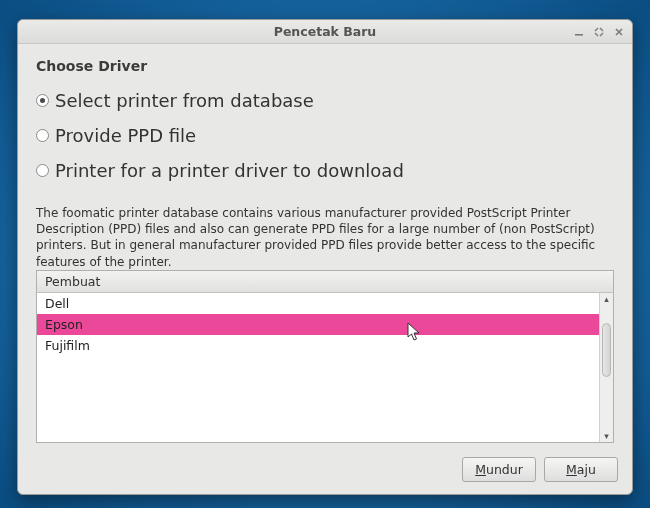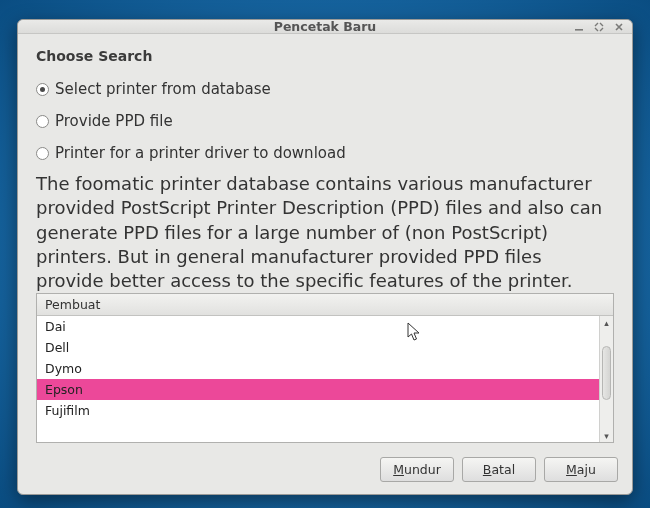--- a/index.html
+++ b/index.html
@@ -15,21 +15,21 @@
     position: absolute;
     left: 17px; top: 19px;
     width: 616px; height: 476px;
     background: #e8e8e6;
     border: 1px solid #9a9a98;
     border-radius: 6px;
     box-shadow: 0 6px 20px rgba(0,0,0,0.45);
     display: flex; flex-direction: column;
   }
   .titlebar {
-    height: 14px;
+    height: 24px;
     background: linear-gradient(to bottom, #eaeae8 0%, #dcdcda 100%);
     border-bottom: 1px solid #c6c6c4;
     border-radius: 6px 6px 0 0;
     display: flex; align-items: center;
     position: relative;
   }
   .titlebar-title {
     position: absolute; left: 0; right: 0;
     text-align: center;
     font-weight: bold;
@@ -57,40 +57,40 @@
     font-weight: bold;
     font-size: 14px;
     color: #3b3b3b;
     margin-bottom: 12px;
   }
   .radio-row {
     display: flex; align-items: center;
     gap: 6px;
     margin: 4px 0 10px 0;
     color: #333;
-    font-size: 15px;
+    font-size: 18px;
   }
   .radio {
     width: 13px; height: 13px;
     border: 1px solid #8a8a88;
     border-radius: 50%;
     background: #fff;
     display: inline-flex; align-items: center; justify-content: center;
     flex-shrink: 0;
   }
   .radio.checked::after {
     content: "";
     width: 5px; height: 5px;
     background: #4a4a4a;
     border-radius: 50%;
   }
   .description {
-    margin-top: 0;
-    color: #333;
-    font-size: 18px;
+    margin-top: 14px;
+    color: #333;
+    font-size: 12px;
     line-height: 1.35;
   }
   .list-wrap {
     flex: 1;
     border: 1px solid #b0b0ae;
     background: #fff;
     display: flex; flex-direction: column;
     overflow: hidden;
     min-height: 0;
   }
@@ -187,21 +187,21 @@
       <div class="titlebar-btn">
         <svg width="10" height="10" viewBox="0 0 10 10">
             <path d="M2 2 L8 8 M8 2 L2 8" stroke="#7a7a78" stroke-width="1.6"></path>
           </svg>
       </div>
     </div>
   </div>
 
   <div class="content">
 
-    <div class="heading">Choose Search</div>
+    <div class="heading">Choose Driver</div>
 
     <label class="radio-row">
       <span class="radio checked"></span>
       <span>Select printer from database</span>
     </label>
 
     <label class="radio-row">
       <span class="radio"></span>
       <span>Provide PPD file</span>
     </label>
@@ -210,40 +210,37 @@
       <span class="radio"></span>
       <span>Printer for a printer driver to download</span>
     </label>
 
     <div class="description">The foomatic printer database contains various manufacturer provided PostScript Printer Description (PPD) files and also can generate PPD files for a large number of (non PostScript) printers. But in general manufacturer provided PPD files provide better access to the specific features of the printer.</div>
 
     <div class="list-wrap">
       <div class="col-header">Pembuat</div>
       <div class="list-body">
         <div class="list-items" id="list-items">
-            <div class="list-item">Dai</div>
             <div class="list-item">Dell</div>
-            <div class="list-item">Dymo</div>
             <div class="list-item selected">Epson</div>
             <div class="list-item">Fujifilm</div>
             <div class="list-item partial"></div>
           </div>
         <div class="scrollbar">
           <div class="scroll-arrow up">▴</div>
           <div class="scroll-thumb"></div>
           <div class="scroll-arrow down">▾</div>
         </div>
       </div>
     </div>
 
   </div>
 
   <div class="button-bar">
     <div class="btn"><span class="ul">M</span><span id="btn-back-rest">undur</span></div>
-    <div class="btn"><span class="ul">B</span><span id="btn-cancel-rest">atal</span></div>
     <div class="btn"><span class="ul">M</span><span id="btn-forward-rest">aju</span></div>
   </div>
 
 </div>
 
 <svg class="cursor" width="18" height="22" viewBox="0 0 18 22">
   <path d="M1 1 L1 15 L4.5 12 L7 18 L9.5 17 L7 11 L12 11 Z" fill="#fff" stroke="#333" stroke-width="1"></path>
 </svg>
 
 </body></html>

